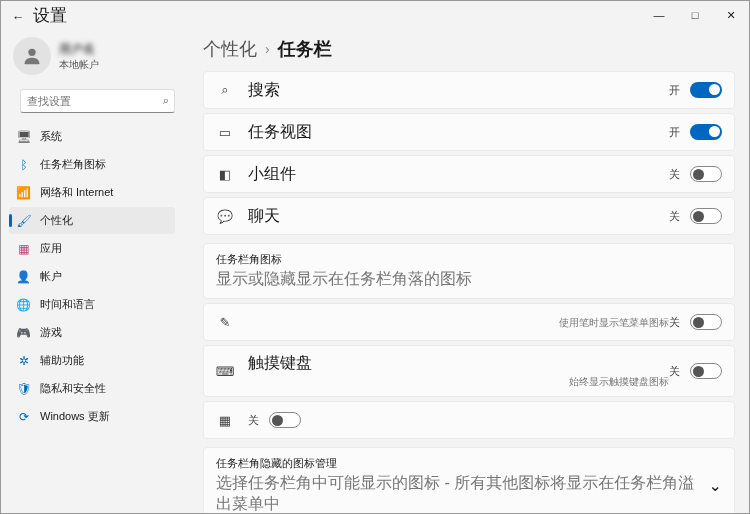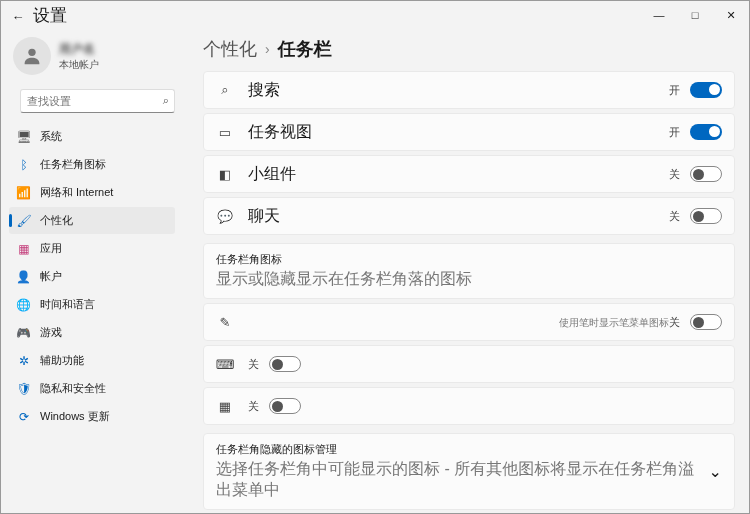--- a/index.html
+++ b/index.html
@@ -208,20 +208,24 @@
               </div>
     <div class="state">关</div>
     <div class="toggle off">
                 <div class="knob"></div>
               </div>
   </div>
           </div>
           <div class="card">
             <div class="row">
     <div class="ricon">⌨</div>
+    <div class="rtextblock">
+                <div class="rlabel">触摸键盘</div>
+                <div class="rdesc">始终显示触摸键盘图标</div>
+              </div>
     <div class="state">关</div>
     <div class="toggle off">
                 <div class="knob"></div>
               </div>
   </div>
           </div>
           <div class="card">
             <div class="row">
     <div class="ricon">▦</div>
     <div class="state">关</div>

